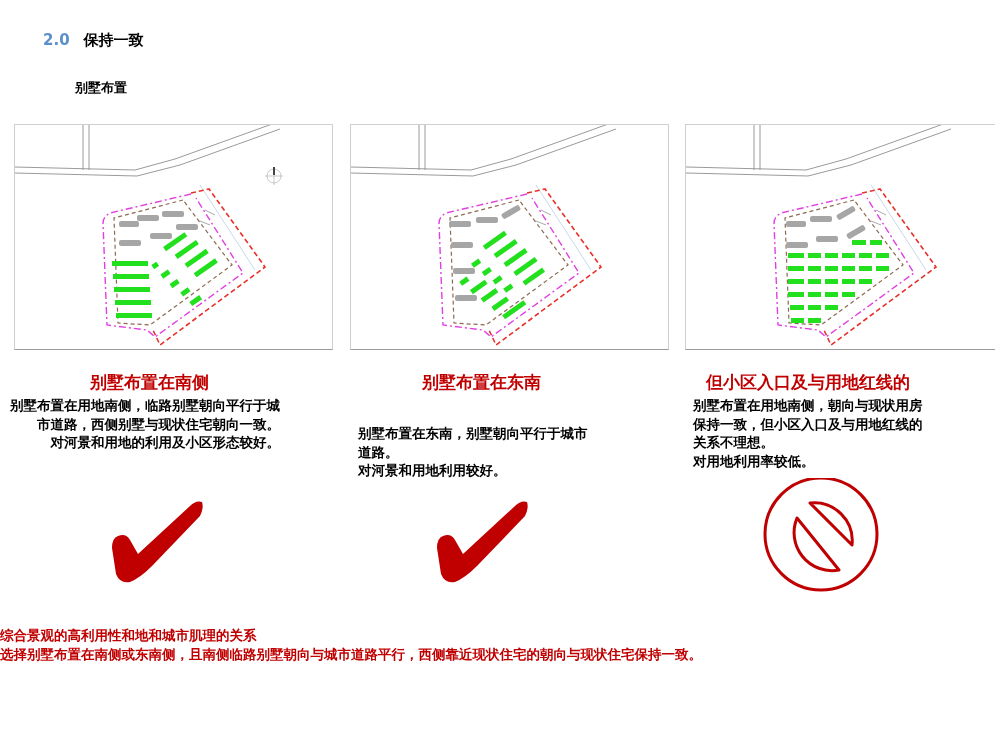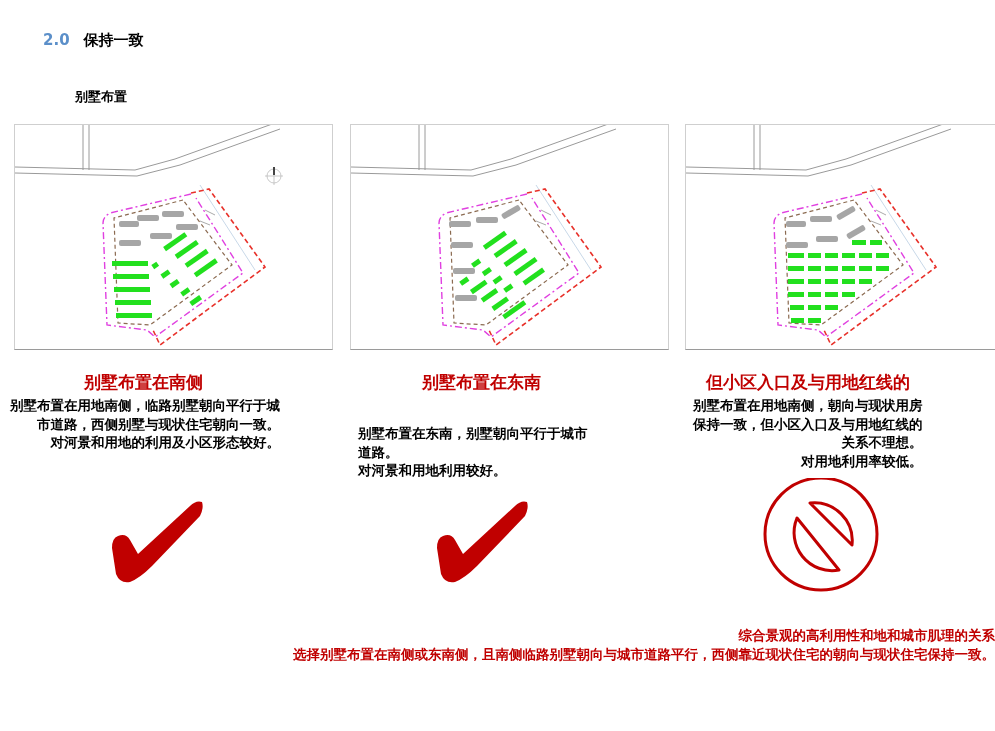--- a/index.html
+++ b/index.html
@@ -1,26 +1,26 @@
 <!DOCTYPE html>
 <html><head>
   <meta charset="utf-8">
   <style>
     html, body { margin: 0; padding: 0; background: #ffffff; }
     body { width: 995px; height: 731px; position: relative; overflow: hidden;
            font-family: "DejaVu Sans", "Liberation Sans", sans-serif; color: #000; }
     .hdr { position: absolute; left: 43px; top: 31px; font-size: 15px; font-weight: bold; }
     .hdr .num { color: #5b8fc9; margin-right: 14px; }
-    .sub { position: absolute; left: 75px; top: 88px; font-size: 13px; font-weight: bold; }
+    .sub { position: absolute; left: 75px; top: 79px; font-size: 13px; font-weight: bold; }
     .panel { position: absolute; top: 124px; height: 224px; border: 1px solid #cfcfcf; border-bottom: 1px solid #9a9a9a; background: #fff; overflow: hidden; }
     .panel svg { position: absolute; left: 0; top: 0; }
     .title { position: absolute; color: #c00000; font-weight: bold; font-size: 17px; white-space: nowrap; }
     .desc { position: absolute; font-size: 13.5px; font-weight: bold; line-height: 18.5px; white-space: pre-line; }
     .icon { position: absolute; }
-    .concl { position: absolute; left: 0; width: 995px; text-align: right; color: #c00000; font-weight: bold; font-size: 13.5px; }
+    .concl { position: absolute; left: 0; width: 995px; text-align: left; color: #c00000; font-weight: bold; font-size: 13.5px; }
   </style>
 </head>
 <body>
 
 <div class="hdr">
   <span class="num">2.0</span><span>保持一致</span>
 </div>
 <div class="sub">别墅布置</div>
 
 <svg width="0" height="0" style="position:absolute">
@@ -147,31 +147,31 @@
         <rect x="156" y="167" width="13" height="5"></rect>
       <rect x="104" y="180" width="14" height="5"></rect>
         <rect x="122" y="180" width="13" height="5"></rect>
         <rect x="139" y="180" width="13" height="5"></rect>
       <rect x="105" y="193" width="13" height="5"></rect>
         <rect x="122" y="193" width="13" height="5"></rect>
     </g>
   </svg>
 </div>
 
-<div class="title" style="left:84px;top:371px;">别墅布置在南侧</div>
+<div class="title" style="left:90px;top:371px;">别墅布置在南侧</div>
 <div class="title" style="left:422px;top:371px;">别墅布置在东南</div>
 <div class="title" style="left:706px;top:371px;">但小区入口及与用地红线的</div>
 
 <div class="desc" style="left:10px;top:396px;text-align:right;">别墅布置在用地南侧，临路别墅朝向平行于城
 市道路，西侧别墅与现状住宅朝向一致。
 对河景和用地的利用及小区形态较好。</div>
 <div class="desc" style="left:358px;top:424px;">别墅布置在东南，别墅朝向平行于城市
 道路。
 对河景和用地利用较好。</div>
-<div class="desc" style="left:693px;top:396px;text-align:right;">别墅布置在用地南侧，朝向与现状用房
+<div class="desc" style="left:693px;top:396px;">别墅布置在用地南侧，朝向与现状用房
 保持一致，但小区入口及与用地红线的
 关系不理想。
 对用地利用率较低。</div>
 
 <div class="icon" style="left:108px;top:498px;">
   <svg width="100" height="90" viewBox="0 0 100 90">
     <path d="M10 38 Q4 40 4 50 L8 76 Q12 86 22 84 Q32 80 44 68 L92 18 Q96 10 94 4 Q88 2 82 8 L30 56 L22 42 Q18 35 10 38 Z" fill="#c00000"></path>
   </svg>
 </div>
 <div class="icon" style="left:433px;top:498px;">

